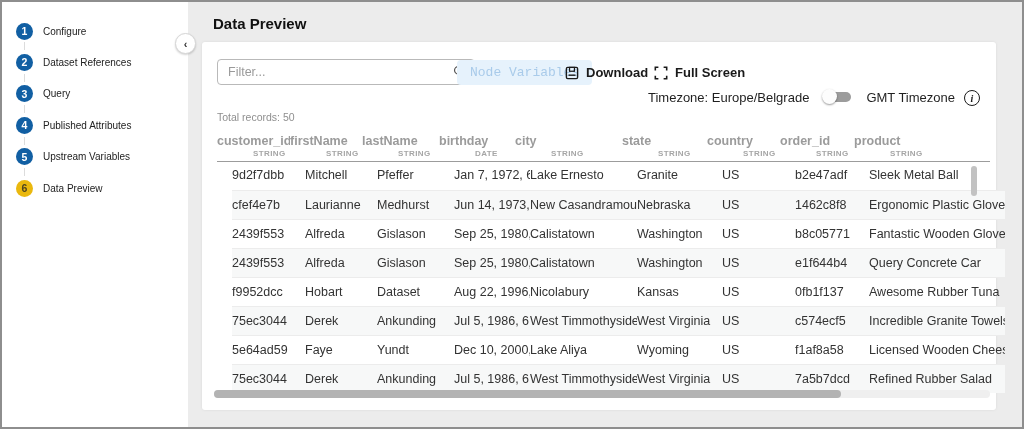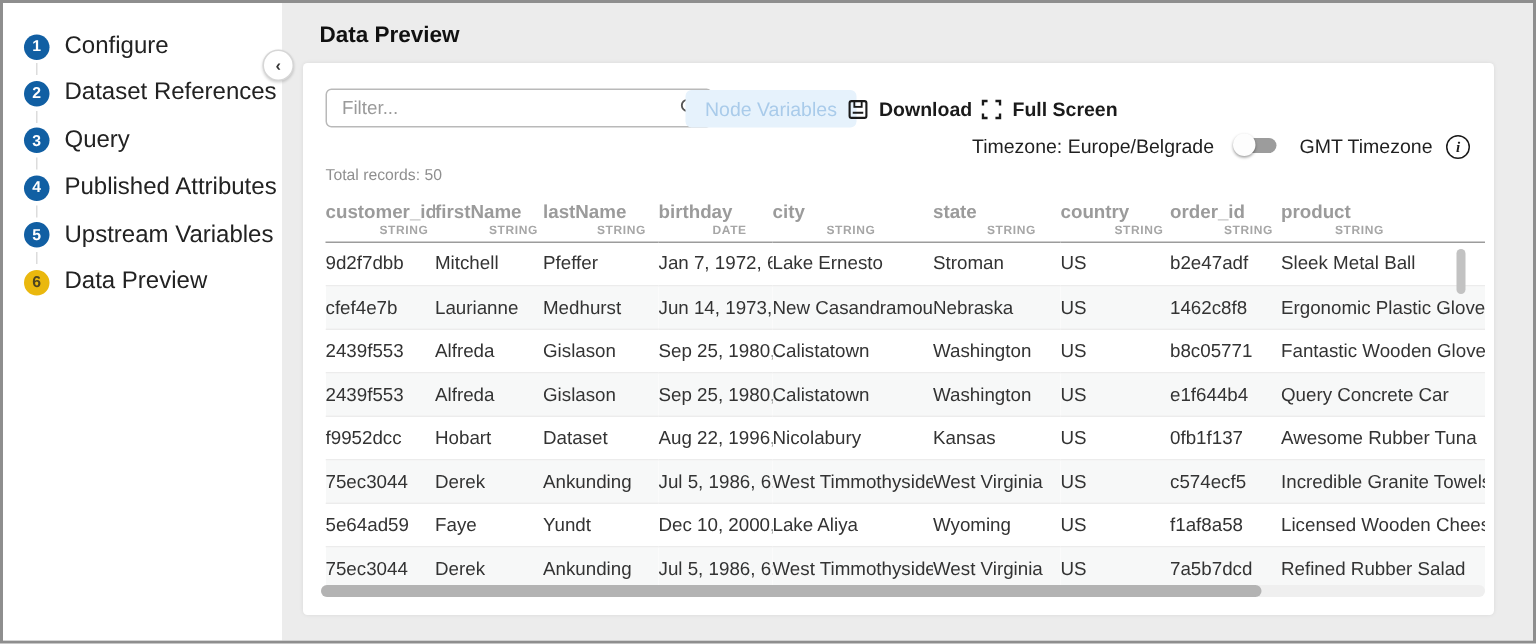--- a/index.html
+++ b/index.html
@@ -13,21 +13,21 @@
   .sidebar { position:absolute; left:0; top:0; width:186px; height:425px; background:#ffffff; }
   .stepper { position:absolute; left:0; top:0; width:100%; }
   .step { position:absolute; left:14px; display:flex; align-items:center; height:18px; cursor:pointer; }
   .step-circle {
     width:17px; height:17px; border-radius:50%; color:#ffffff;
     font-size:10.5px; font-weight:bold; display:flex; align-items:center; justify-content:center;
     flex:0 0 17px;
   }
   .step-circle.done { background:#115fa3; }
   .step-circle.active { background:#eab80e; color:#4d4420; }
-  .step-label { margin-left:10px; font-size:16px; color:#222222; white-space:nowrap; }
+  .step-label { margin-left:10px; font-size:10px; color:#222222; white-space:nowrap; }
   .step-connector { position:absolute; left:22px; width:1px; background:#dcdcdc; }
   
   .main { position:absolute; left:186px; top:0; width:836px; height:425px; background:#ececec; }
   .page-title { position:absolute; left:25px; top:13px; font-size:15px; font-weight:bold; color:#111111; }
   .collapse-btn {
     position:absolute; left:-13px; top:31px; width:21px; height:21px; border-radius:50%;
     background:#ffffff; border:1px solid #d6d6d6; box-shadow:0 1px 2px rgba(0,0,0,.18);
     display:flex; align-items:center; justify-content:center; cursor:pointer;
     font-size:11px; color:#333; font-weight:bold; z-index:5;
   }
@@ -41,21 +41,21 @@
   .filter-input {
     width:100%; height:100%; border:1px solid #b9b9b9; border-radius:4px;
     font-size:12.5px; padding:0 28px 0 10px; color:#333; outline:none;
     font-family:"Liberation Sans","DejaVu Sans",sans-serif;
   }
   .filter-input::placeholder { color:#9a9a9a; }
   .search-icon { position:absolute; right:9px; top:6px; width:13px; height:13px; }
   .btn-node-vars {
     position:absolute; left:255px; top:18px; height:25px; padding:0 13px;
     background:#e6f2fc; color:#a9cbea; border:none; border-radius:4px;
-    font-size:13px; font-family:Liberation Sans, sans-serif; cursor:default;
+    font-size:13px; font-family:Liberation Mono, monospace; cursor:default;
   }
   .tool-btn {
     position:absolute; top:18px; height:25px; display:flex; align-items:center; gap:7px;
     background:none; border:none; cursor:pointer; font-size:13px; font-weight:bold; color:#1a1a1a;
     font-family:"Liberation Sans","DejaVu Sans",sans-serif;
   }
   .tool-btn.download { left:363px; }
   .tool-btn.fullscreen { left:452px; }
   
   .tz-row {
@@ -74,21 +74,21 @@
     font-size:10px; font-weight:bold; color:#1a1a1a; cursor:pointer;
     font-family:"Liberation Serif","DejaVu Serif",serif; font-style:italic;
   }
   .total-records { position:absolute; left:15px; top:69px; font-size:10.5px; color:#8f8f8f;text-align:right; }
   
   .tbl-wrap { position:absolute; left:15px; top:92px; width:773px; }
   table { border-collapse:collapse; table-layout:fixed; width:773px; }
   th { text-align:left; vertical-align:top; padding:0; border-bottom:1px solid #9c9c9c; height:27px; }
   .col-name { font-size:12.5px; font-weight:bold; color:#9b9b9b; white-space:nowrap; overflow:hidden; }
   .col-type { font-size:8px; color:#a6a6a6; letter-spacing:.4px; margin-top:1px;padding-left:36px; }
-  .rows-clip { position:absolute; left:15px; top:119px; width:773px; height:232px; overflow:hidden; }
+  .rows-clip { position:absolute; left:30px; top:119px; width:773px; height:232px; overflow:hidden; }
   .rows-clip table td {
     height:29px; font-size:12.5px; color:#333333; border-bottom:1px solid #ececec;
     white-space:nowrap; overflow:hidden; padding:0 8px 0 0;
   }
   .rows-clip tr:nth-child(even) td { background:#f7f8f8; }
   
   .vscroll { position:absolute; left:769px; top:124px; width:6px; height:30px; background:#c2c2c2; border-radius:3px; cursor:pointer; }
   .hscroll-track { position:absolute; left:12px; top:348px; width:776px; height:8px; background:#efefef; border-radius:4px; cursor:pointer; }
   .hscroll-thumb { position:absolute; left:0; top:0; width:627px; height:8px; background:#b3b3b3; border-radius:4px; cursor:pointer; }
   svg { display:block; }
@@ -254,21 +254,21 @@
             <col style="width: 74px;">
             <col style="width: 136px;">
           </colgroup>
           <tbody id="tbody-rows">
             <tr>
               <td>9d2f7dbb</td>
               <td>Mitchell</td>
               <td>Pfeffer</td>
               <td>Jan 7, 1972, 6:00</td>
               <td>Lake Ernesto</td>
-              <td>Stroman</td>
+              <td>Granite</td>
               <td>US</td>
               <td>b2e47adf</td>
               <td>Sleek Metal Ball</td>
             </tr>
             <tr>
               <td>cfef4e7b</td>
               <td>Laurianne</td>
               <td>Medhurst</td>
               <td>Jun 14, 1973, 5:0</td>
               <td>New Casandramouth</td>

